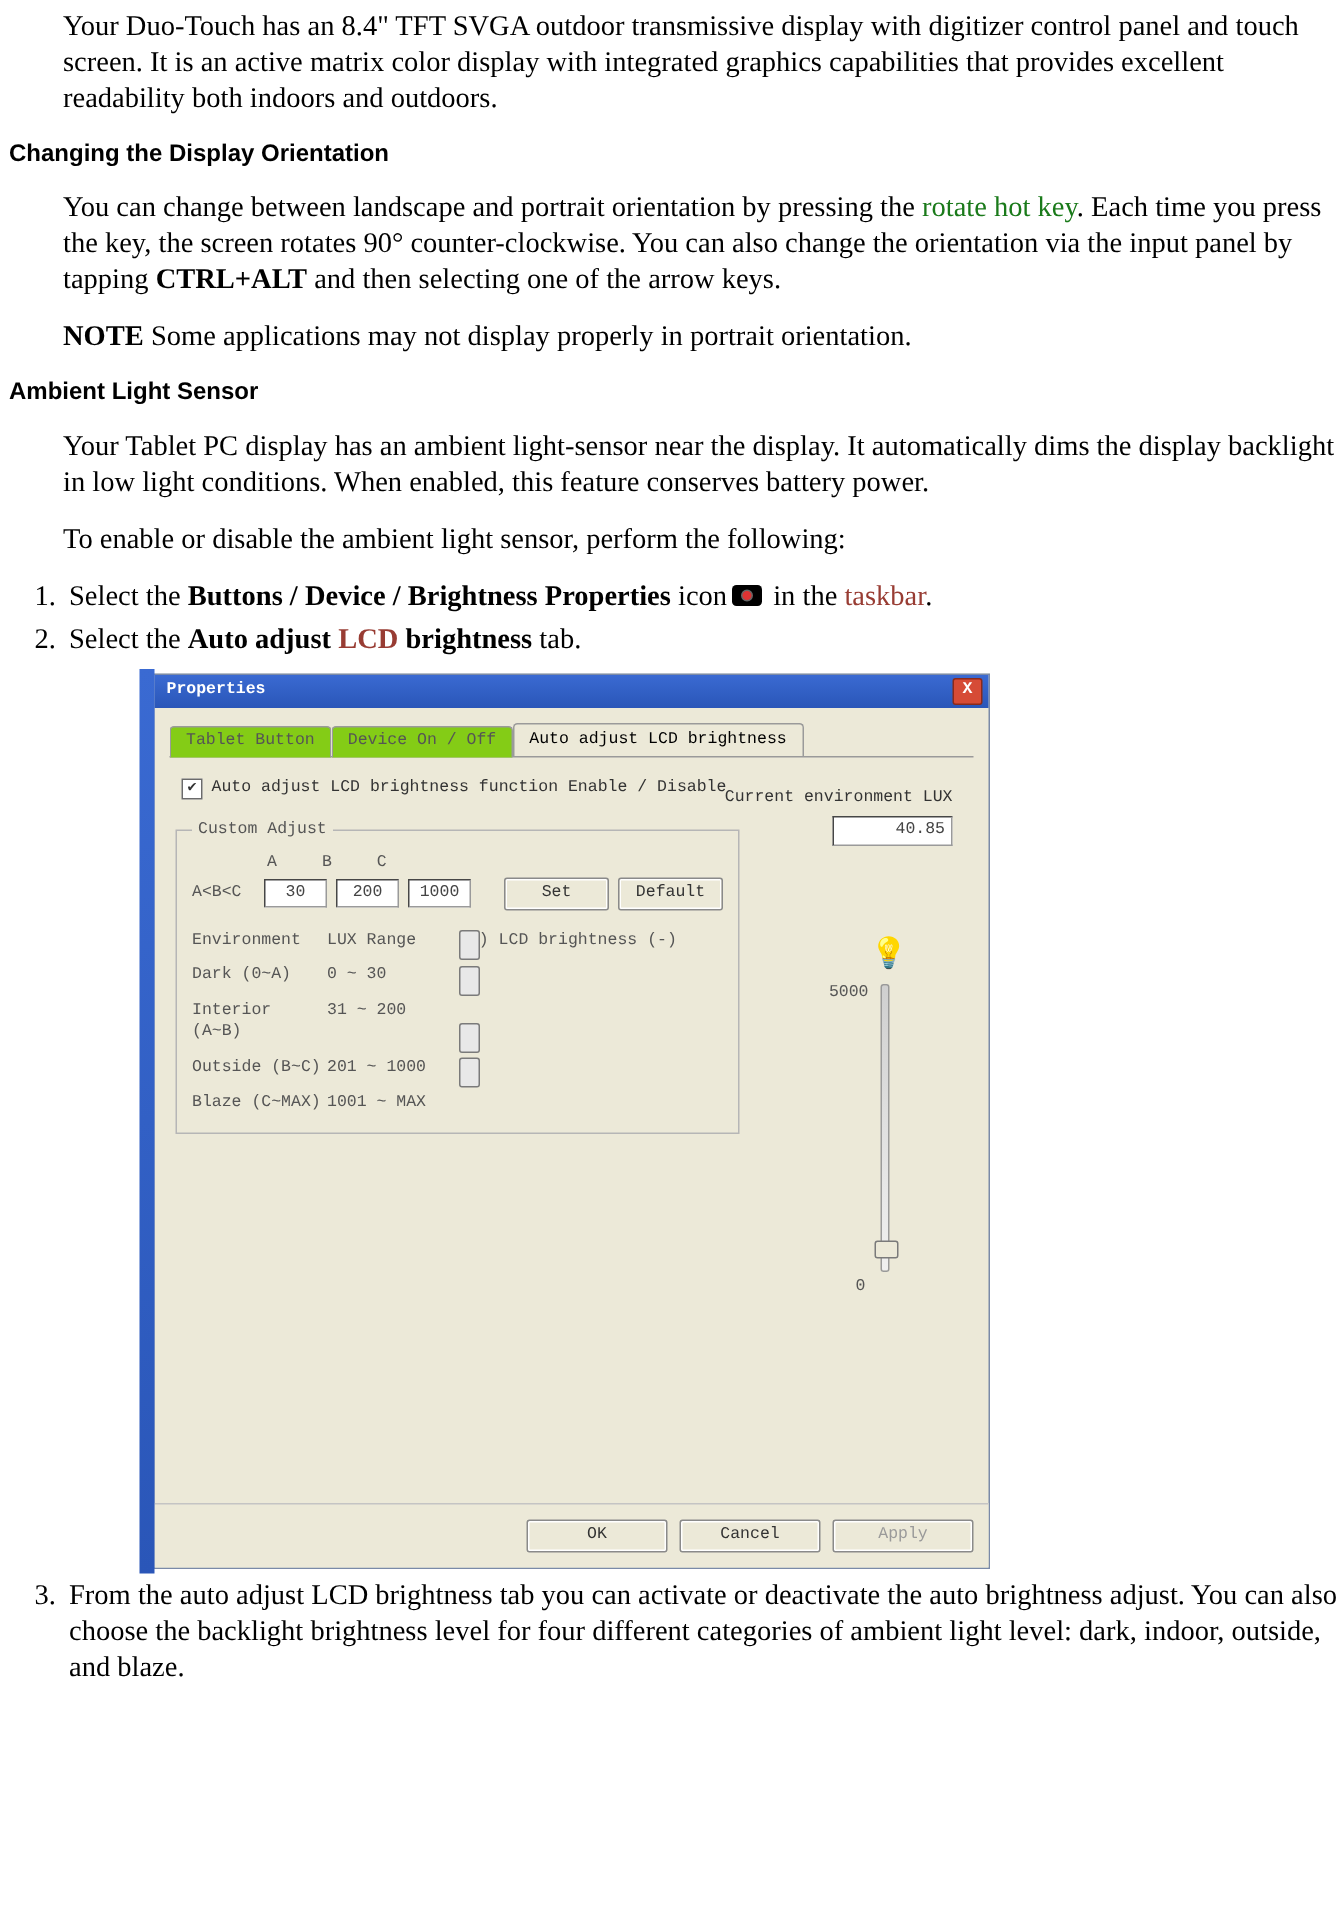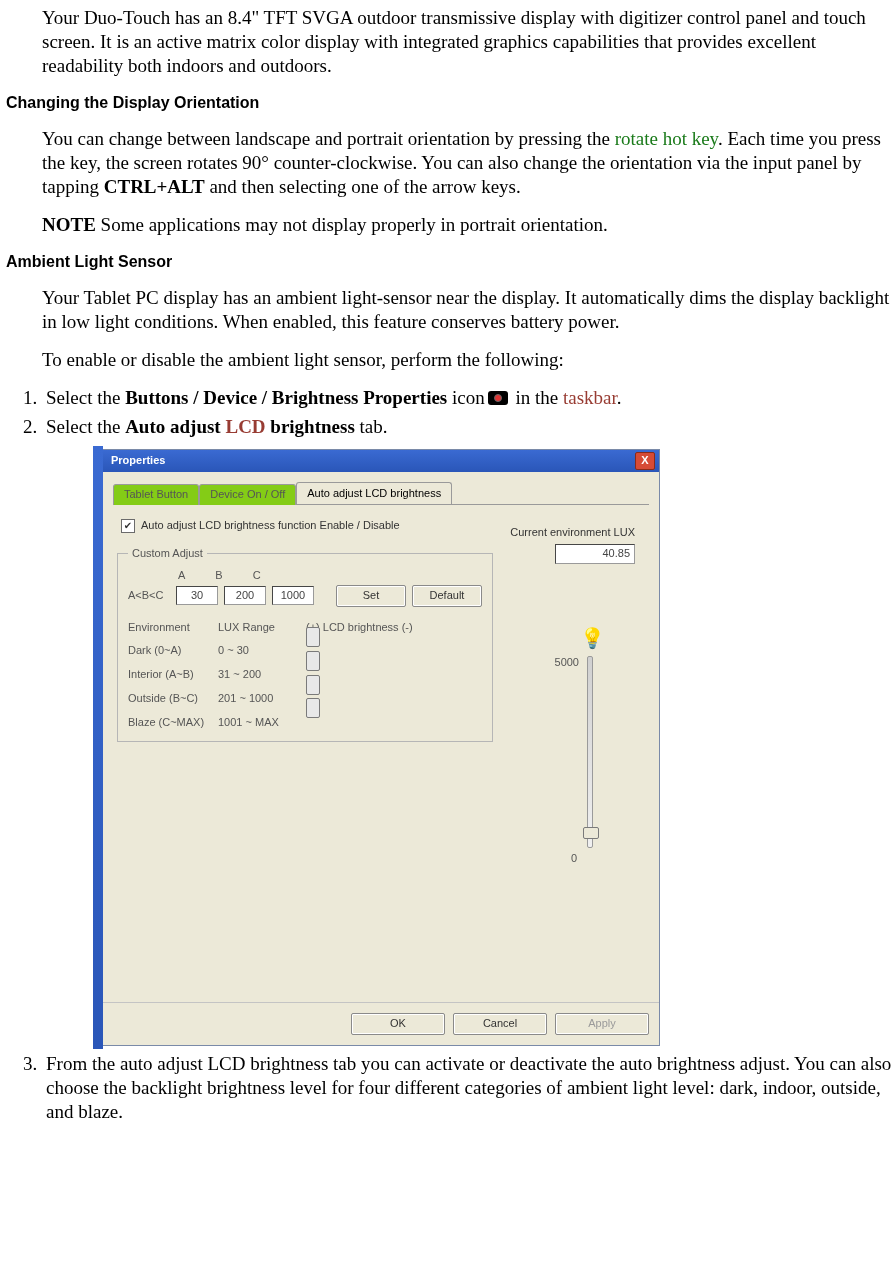--- a/index.html
+++ b/index.html
@@ -11,21 +11,21 @@
   ol.steps{margin:0 0 0 36px;padding:0;}
   ol.steps>li{margin:0 0 6px 0;padding-left:4px;}
   .bold{font-weight:bold;}
   .link-green{color:#1a7a1a;}
   .link-red{color:#983c33;}
   .taskbar-icon{display:inline-block;width:20px;height:14px;background:#000;border-radius:3px;position:relative;top:1px;margin:0 3px;}
   .taskbar-icon::after{content:"";position:absolute;left:6px;top:3px;width:6px;height:6px;border-radius:50%;background:#d33;border:1px solid #666;}
 
   
   .dlg-wrap{margin:10px 0 6px 56px;}
-  .dlg{width:556px;font-family:Liberation Sans, sans-serif;font-size:11px;color:#333;border:1px solid #7a8aa8;background:#ece9d8;position:relative;}
+  .dlg{width:556px;font-family:Liberation Mono, monospace;font-size:11px;color:#333;border:1px solid #7a8aa8;background:#ece9d8;position:relative;}
   .dlg-stripe{position:absolute;left:-10px;top:-4px;bottom:-4px;width:10px;background:linear-gradient(#3a6ad2,#2a56b8);}
   .titlebar{height:22px;background:linear-gradient(#3a6ad2,#2a56b8);color:#fff;display:flex;align-items:center;padding:0 4px 0 8px;font-weight:bold;}
   .titlebar .ttl{flex:1;}
   .closebtn{width:18px;height:16px;background:#d64b36;border:1px solid #8a2a1a;color:#fff;display:flex;align-items:center;justify-content:center;font-size:11px;border-radius:2px;}
   .dlg-body{padding:10px 10px 6px 10px;position:relative;min-height:530px;box-sizing:border-box;}
 
   .tabs{display:flex;align-items:flex-end;height:22px;border-bottom:1px solid #9a9a9a;margin-bottom:14px;}
   .tab{padding:3px 10px 3px 10px;border:1px solid #9a9a9a;border-bottom:none;background:#84cc16;margin-right:0;position:relative;top:1px;color:#555;border-top-left-radius:3px;border-top-right-radius:3px;}
   .tab.active{background:#ece9d8;color:#000;top:0;padding-top:4px;}
   .tab.sep{border-right:1px solid #9a9a9a;}
@@ -38,21 +38,21 @@
 
   fieldset.ca{border:1px solid #b6b6b6;margin:0 0 0 4px;padding:8px 10px 12px 10px;width:370px;box-sizing:border-box;}
   fieldset.ca legend{padding:0 4px;color:#555;}
   .abc-row{display:flex;align-items:center;gap:6px;margin-bottom:6px;}
   .abc-hdr{display:flex;gap:30px;margin-left:50px;margin-bottom:2px;color:#555;}
   .abc-row .lbl{width:42px;color:#555;}
   .nbox{width:40px;height:17px;border:1px inset #9a9a9a;background:#fff;display:inline-flex;align-items:center;justify-content:center;color:#444;}
   .btn{height:20px;min-width:48px;border:1px solid #8a8a8a;background:#ece9d8;display:inline-flex;align-items:center;justify-content:center;padding:0 10px;color:#333;border-radius:2px;box-shadow:inset 0 0 0 1px #fff;}
   .btn.disabled{color:#9a9a9a;}
 
-  .grid-row{display:flex;align-items:center;margin-top:10px;}
+  .grid-row{display:flex;margin-top:10px;}
   .grid-row .c1{width:90px;color:#555;}
   .grid-row .c2{width:88px;text-align:left;color:#555;}
   .grid-row .c3{flex:1;color:#555;}
   .slider{height:22px;position:relative;width:170px;}
   .slider .dots{position:absolute;left:0;right:0;bottom:3px;border-bottom:1px dotted #777;height:1px;}
   .slider .dots2{position:absolute;left:0;right:0;bottom:7px;border-bottom:1px dotted #aaa;height:1px;}
   .slider .thumb{position:absolute;bottom:4px;width:12px;height:18px;background:#e8e8e8;border:1px solid #7a7a7a;border-radius:2px;}
 
   .vslider-area{position:absolute;right:34px;top:156px;width:70px;height:240px;text-align:center;}
   .bulb{width:20px;height:20px;margin:0 auto 8px auto;color:#d4b018;font-size:20px;line-height:1;}

